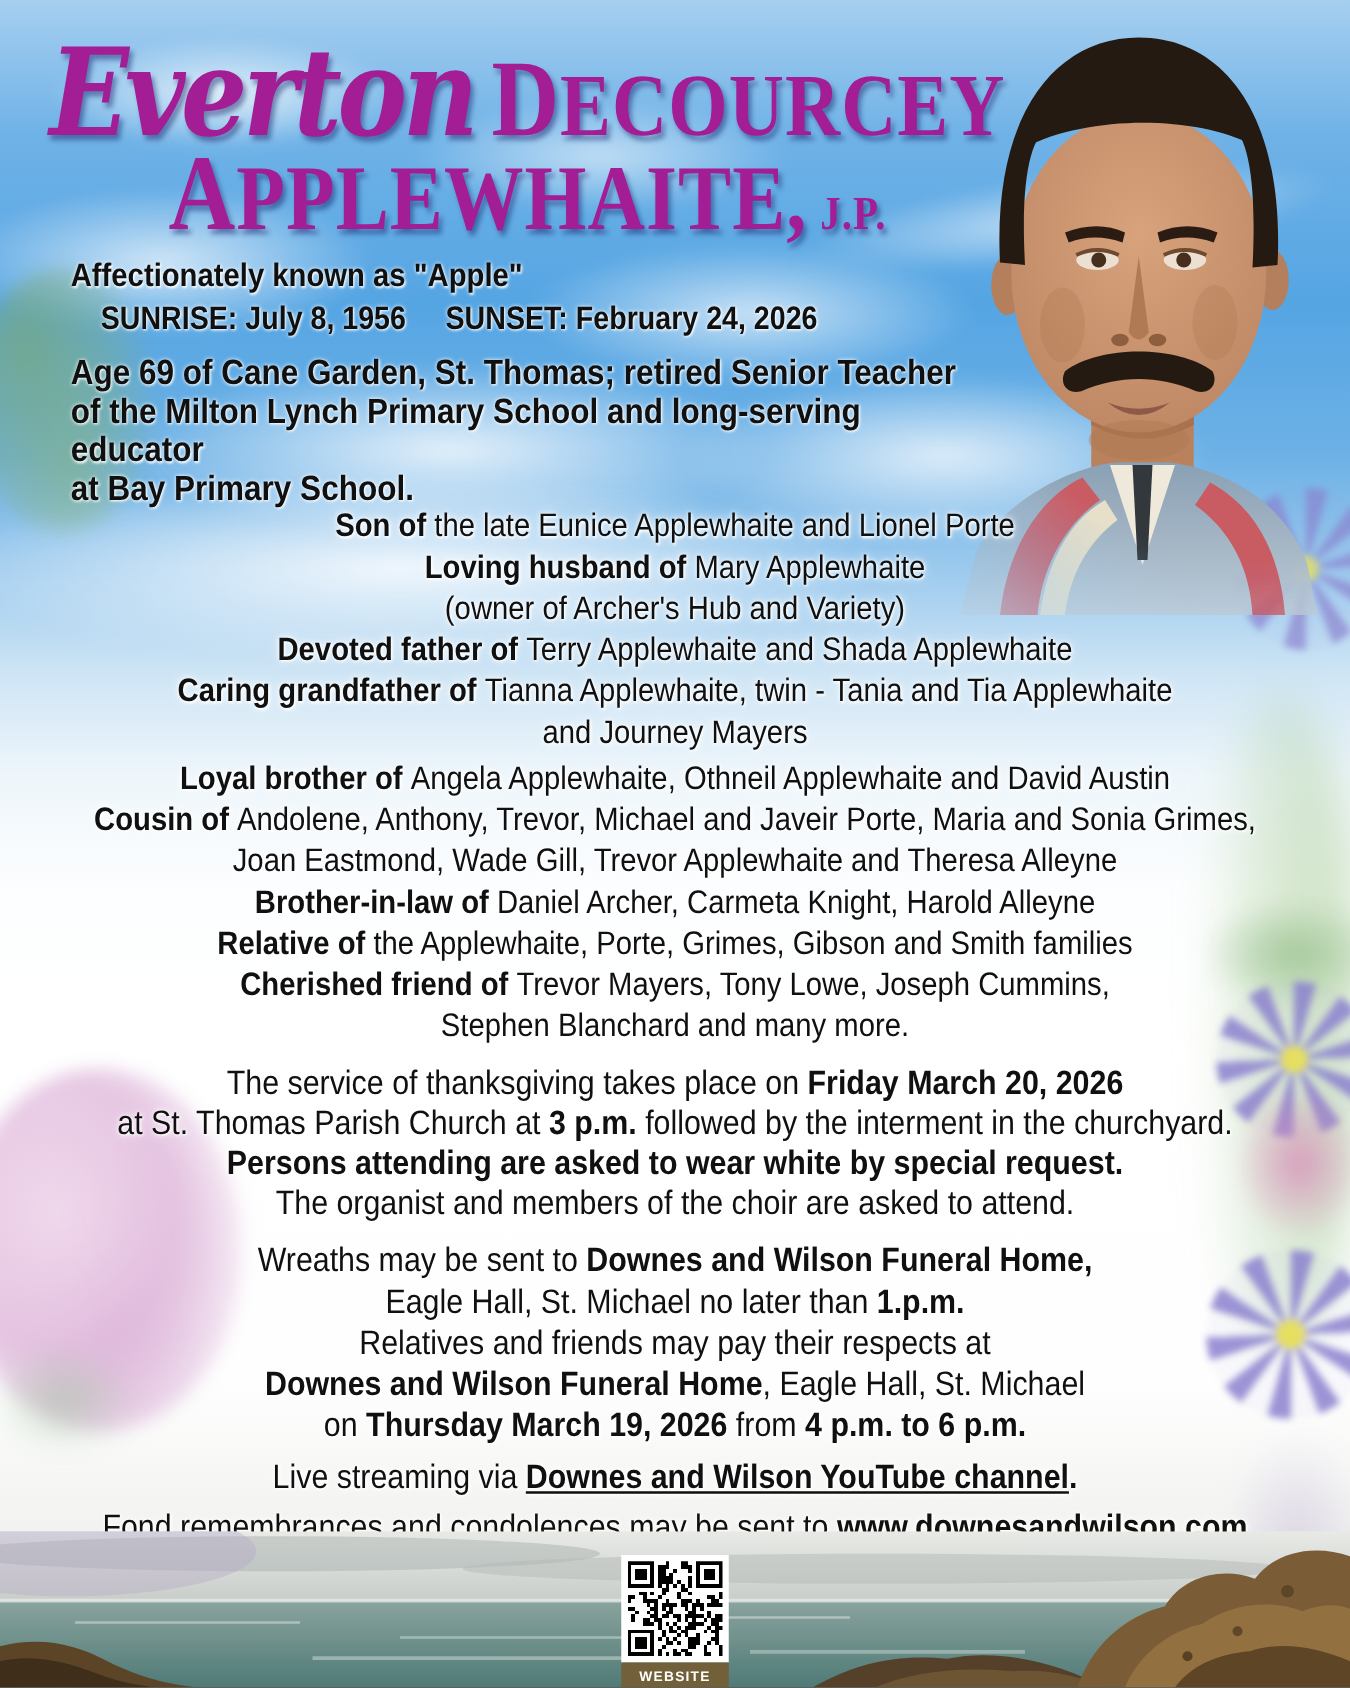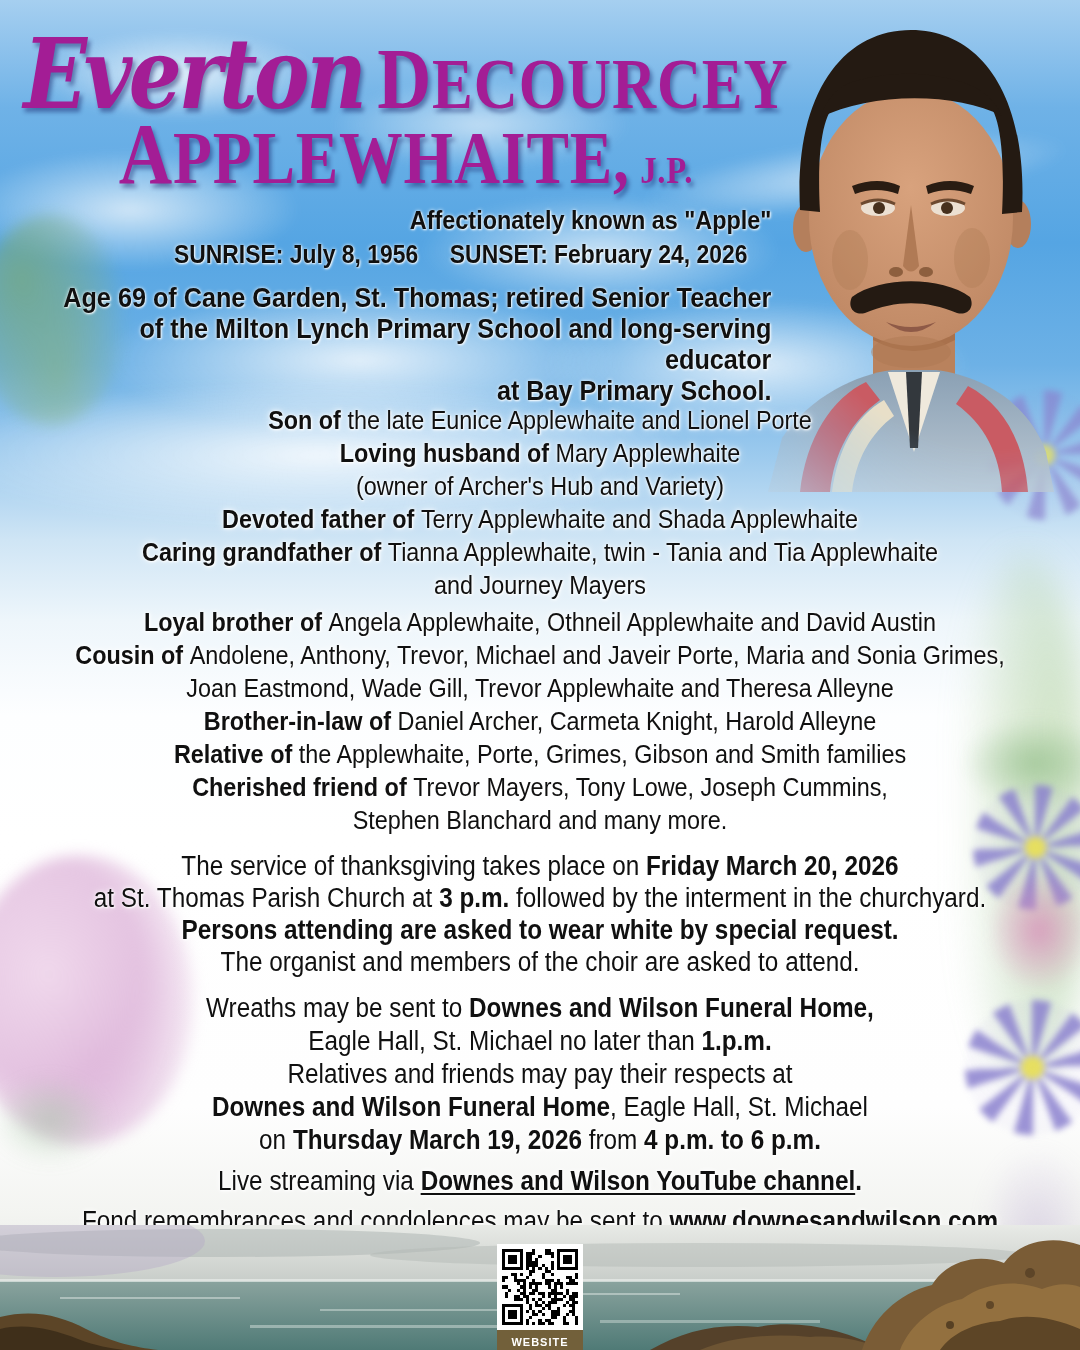--- a/index.html
+++ b/index.html
@@ -21,21 +21,21 @@
   .daisy{position:absolute;border-radius:50%;pointer-events:none;
     background:
       radial-gradient(circle at 50% 50%, rgba(232,224,90,.95) 0 11%, rgba(232,224,90,0) 13%),
       repeating-conic-gradient(rgba(138,128,206,.85) 0 16deg, rgba(138,128,206,.05) 16deg 36deg);
     filter:blur(3px);}
   
   .photo-wrap{position:absolute; top:0; right:0; width:340px; height:492px;
     -webkit-mask-image:radial-gradient(130% 118% at 74% 30%, #000 52%, transparent 88%);
     mask-image:radial-gradient(130% 118% at 74% 30%, #000 52%, transparent 88%);}
   
-  .top-col{position:absolute;left:0;top:0;width:812px;text-align:right;}
+  .top-col{position:absolute;left:16px;top:0;width:812px;text-align:left;}
   .title-line{display:flex;justify-content:center;align-items:baseline;
     transform:scaleX(.86);transform-origin:50% 50%;
     color:#a31d95;text-shadow:3px 4px 5px rgba(15,25,95,.45);
     font-family:"Liberation Serif",serif;font-weight:700;line-height:1;}
   .title1{margin-top:26px;}
   .title2{margin-top:-12px;}
   .script{font-family:"DejaVu Serif",serif;font-style:italic;font-weight:700;
     font-size:97px;letter-spacing:-4px;margin-right:16px;}
   .caps1{font-size:71px;letter-spacing:1px;}
   .caps1 .cap{font-size:87px;}

